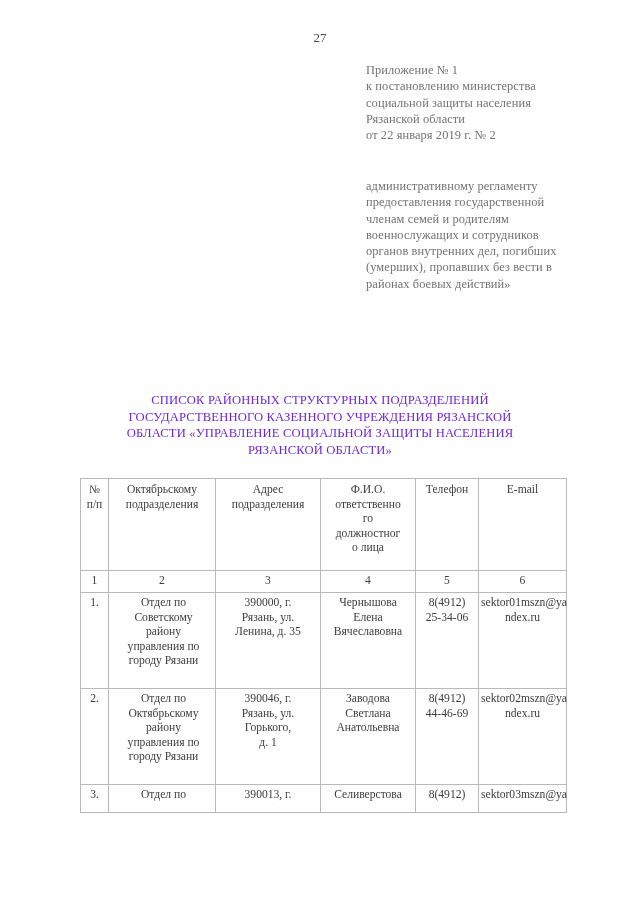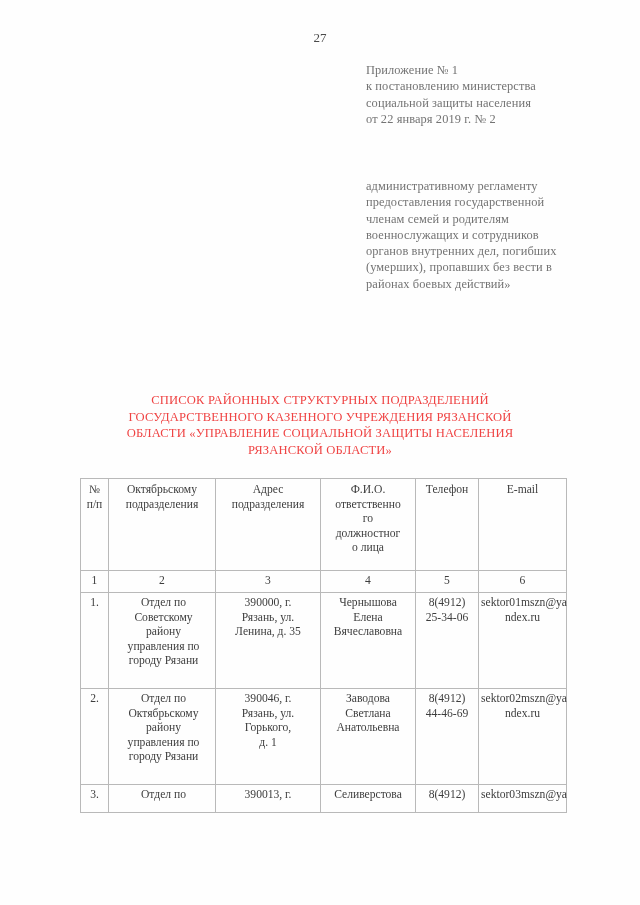--- a/index.html
+++ b/index.html
@@ -49,21 +49,21 @@
 
   
   .doc-title {
     position: absolute;
     top: 392px;
     left: 70px;
     width: 500px;
     text-align: center;
     font-size: 12.6px;
     line-height: 16.5px;
-    color: #ef4444;
+    color: #6d28d9;
     letter-spacing: 0.15px;
   }
   .doc-title div { white-space: nowrap; }
 
   
   .tbl-wrap {
     position: absolute;
     left: 80px;
     top: 478px;
     width: 486px;
@@ -109,20 +109,21 @@
 <body>
 
 <div class="page">
 
   <div class="page-number">27</div>
 
   <div class="approval-block first">
     <div>Приложение № 1</div>
     <div>к постановлению министерства</div>
     <div>социальной защиты населения</div>
+    <div>Рязанской области</div>
     <div>от 22 января 2019 г. № 2</div>
   </div>
 
   <div class="approval-block second">
     <div>административному регламенту</div>
     <div>предоставления государственной</div>
     <div>членам семей и родителям</div>
     <div>военнослужащих и сотрудников</div>
     <div>органов внутренних дел, погибших</div>
     <div>(умерших), пропавших без вести в</div>

